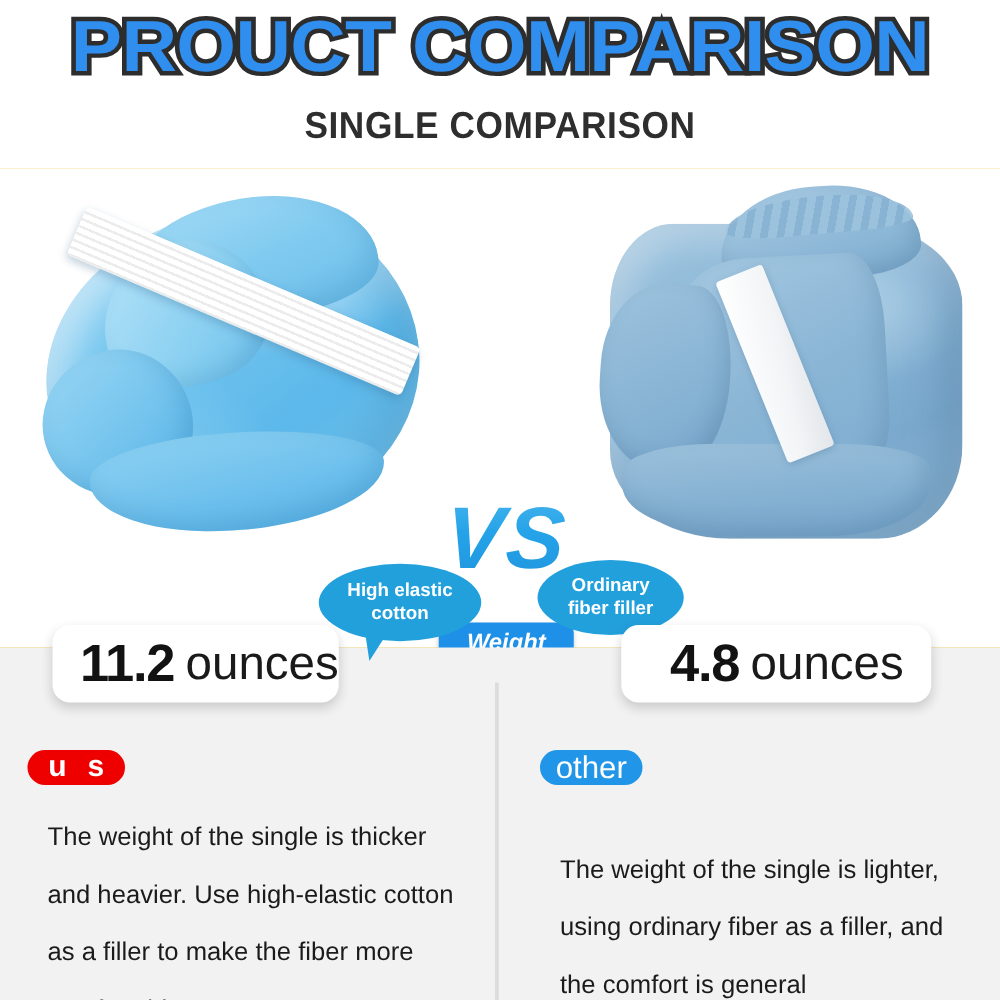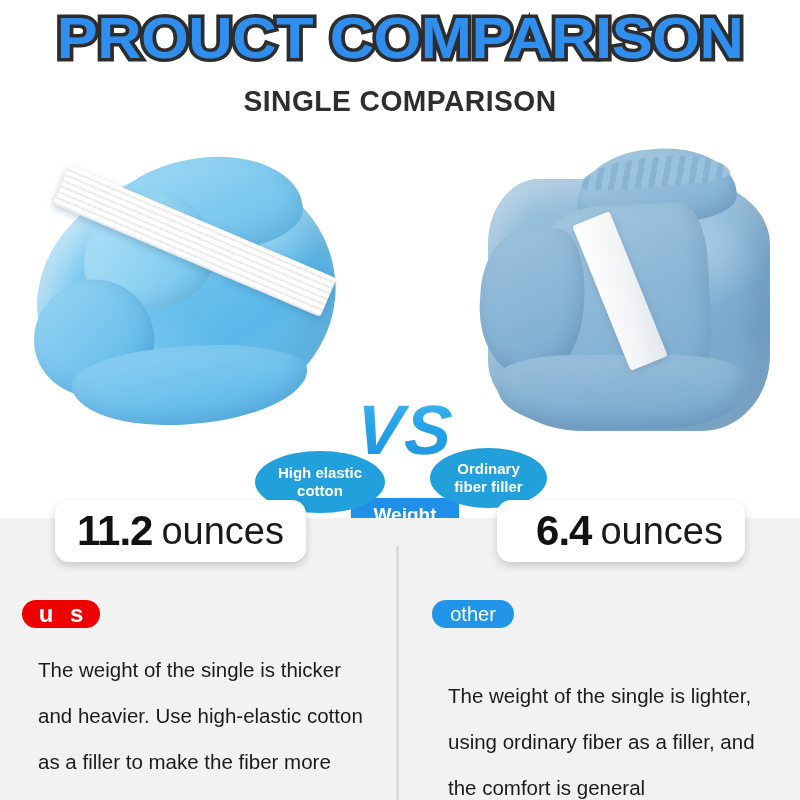--- a/index.html
+++ b/index.html
@@ -233,20 +233,21 @@
     left: 351px; top: 363px;
     width: 108px; height: 33px;
     background: #1E90E8;
     border-radius: 8px;
     color: #ffffff;
     font-size: 19px;
     font-weight: 700;
     line-height: 33px;
     text-align: center;
     box-shadow: 0 2px 4px rgba(0,0,0,0.18);
+    font-style: italic;
   }
 
   
   .lower {
     position: absolute;
     left: 0; top: 518px;
     width: 800px; height: 282px;
     background: #F2F2F2;
   }
 
@@ -262,21 +263,21 @@
     position: absolute;
     top: 500px;
     height: 62px;
     background: #ffffff;
     border-radius: 14px;
     box-shadow: 0 4px 9px rgba(0,0,0,0.17);
     display: flex;
     align-items: center;
     white-space: nowrap;
   }
-  .weight-card.left  { left: 55px;  padding-left: 22px;  padding-right: 22px; }
+  .weight-card.left  { left: 42px;  padding-left: 22px;  }
   .weight-card.right { left: 497px; width: 248px; justify-content: flex-end; padding-right: 22px; }
 
   .w-num {
     font-size: 42px;
     font-weight: 700;
     color: #121212;
     letter-spacing: -1px;
   }
   .w-unit {
     font-size: 38px;
@@ -328,21 +329,21 @@
     background: #EE0000;
     font-size: 24px;
     font-weight: 700;
     letter-spacing: 5px;
     text-indent: 5px;
   }
   .pill-other {
     left: 432px; top: 600px;
     width: 82px;
     background: #2196E8;
-    font-size: 20px;
+    font-size: 25px;
     font-weight: 400;
   }
 
   
   .desc {
     position: absolute;
     font-size: 20.5px;
     line-height: 28px;
     color: #1b1b1b;
   }
@@ -395,21 +396,21 @@
   <div class="bubble bubble-right">
     <span>Ordinary fiber filler</span>
     <span class="tail"></span>
   </div>
 
   <div class="weight-card left">
     <span class="w-num">11.2</span>
     <span class="w-unit">ounces</span>
   </div>
   <div class="weight-card right">
-    <span class="w-num">6.4</span>
+    <span class="w-num">4.8</span>
     <span class="w-unit">ounces</span>
   </div>
 
   <div class="pill pill-us">u s</div>
   <div class="pill pill-other">other</div>
 
   <div class="desc desc-left">
     <p>The weight of the single is thicker</p>
     <p>and heavier. Use high-elastic cotton</p>
     <p>as a filler to make the fiber more</p>

